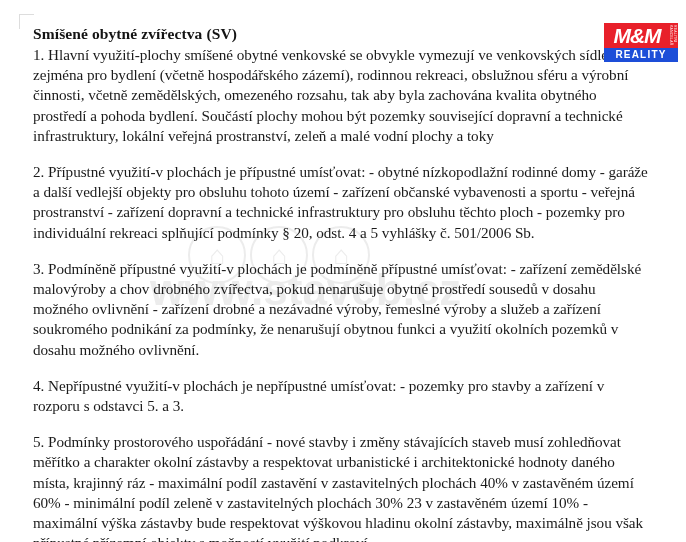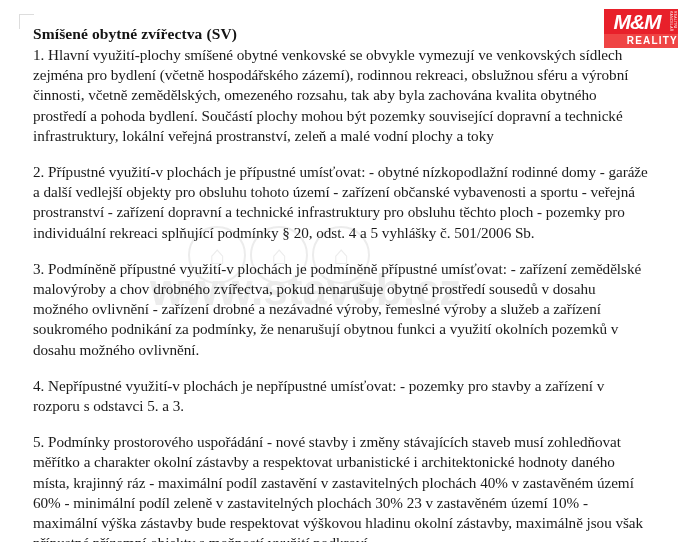--- a/index.html
+++ b/index.html
@@ -33,21 +33,21 @@
     height: 14px;
     border-left: 1.5px solid #d8d8d8;
     border-top: 1.5px solid #d8d8d8;
     opacity: 0.85;
   }
 
   
   .logo {
     position: absolute;
     right: 8px;
-    top: 9px;
+    top: 23px;
     width: 74px;
     height: 38px;
     z-index: 5;
   }
   .logo-top {
     position: relative;
     width: 74px;
     height: 25px;
     background: #e8202a;
     display: flex;
@@ -73,24 +73,24 @@
     font-family: "Liberation Sans", sans-serif;
     font-size: 3.5px;
     line-height: 4px;
     writing-mode: vertical-rl;
     letter-spacing: 0.2px;
     opacity: 0.95;
   }
   .logo-bottom {
     width: 74px;
     height: 14px;
-    background: #ef4444;
+    background: #1d4ed8;
     display: flex;
     align-items: center;
-    justify-content: flex-end;
+    justify-content: center;
   }
   .logo-reality {
     color: #ffffff;
     font-family: "Liberation Sans", sans-serif;
     font-weight: bold;
     font-size: 10px;
     letter-spacing: 1.2px;
     line-height: 1;
   }
 

